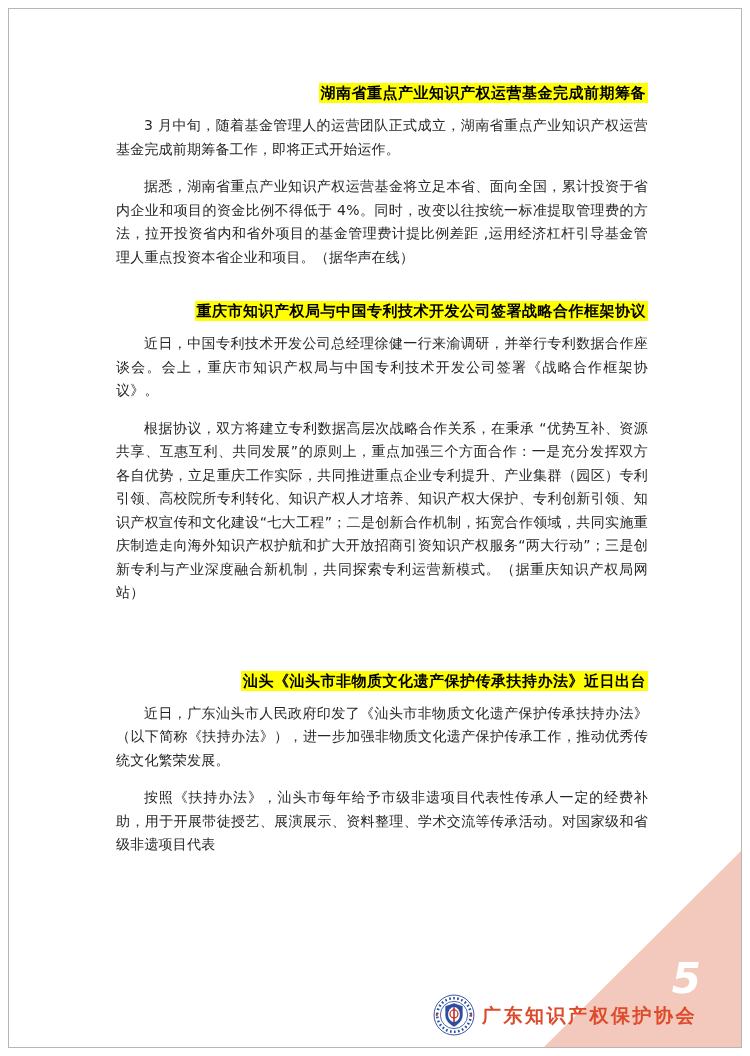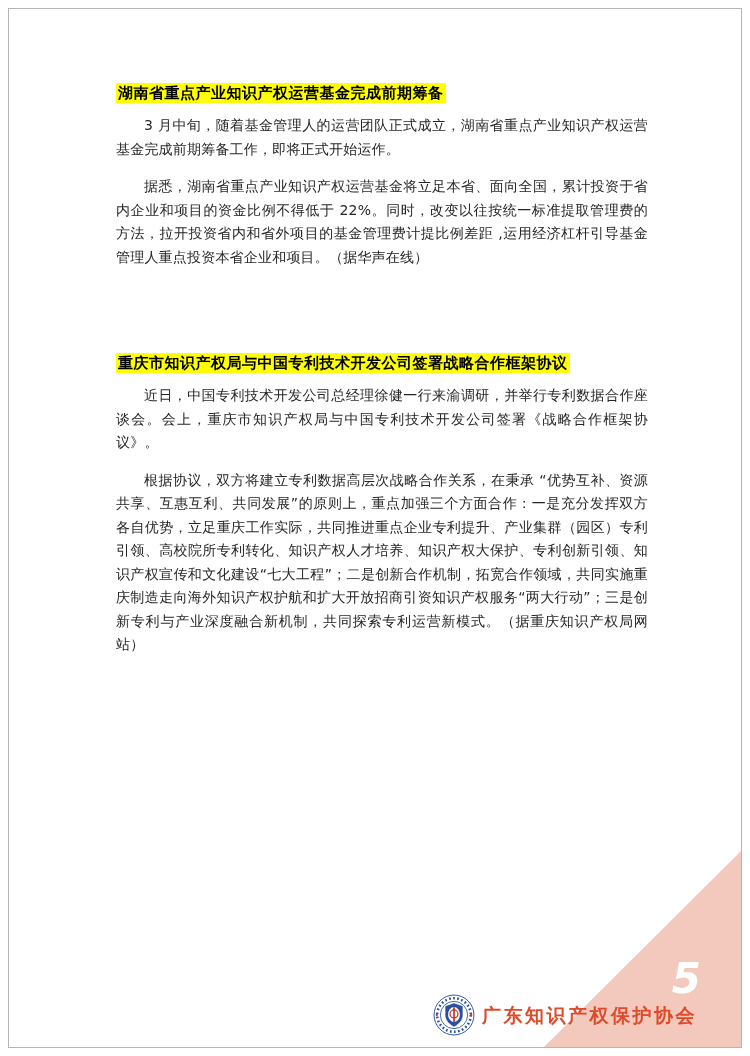--- a/index.html
+++ b/index.html
@@ -6,26 +6,26 @@
   body{width:750px;height:1056px;position:relative;overflow:hidden;
        font-family:"DejaVu Sans","Liberation Sans",sans-serif;}
   .page{position:absolute;left:8px;top:8px;width:732px;height:1038px;
         border:1px solid #b5b5b5;background:#ffffff;overflow:hidden;}
   
   .corner{position:absolute;right:0;bottom:0;width:197px;height:196px;
           background:#f2c9bc;
           clip-path:polygon(100% 0,100% 100%,0 100%);}
   
   .content{position:absolute;left:107px;top:74px;width:532px;}
-  .sec-title{margin:0 0 10px 0;text-align:left;font-size:15px;font-weight:bold;
+  .sec-title{margin:0 0 10px 0;text-align:right;font-size:15px;font-weight:bold;
              color:#000;line-height:21px;letter-spacing:0.5px;}
   .hl{background:#ffff00;padding:1px 2px;}
   .content p{margin:0 0 14px 0;font-size:14px;line-height:23.5px;color:#262626;
              text-align:justify;text-indent:2em;letter-spacing:0.2px;}
-  .sec-2 .sec-title{margin-top:84px;}
+  .sec-2 .sec-title{margin-top:32px;}
   .sec-3 .sec-title{margin-top:66px;}
   
   .footer-brand{position:absolute;left:424px;top:985px;display:flex;align-items:center;}
   .logo{width:42px;height:42px;flex:0 0 auto;}
   .brand-text{margin-left:7px;}
   .org-cn{font-size:19px;font-weight:bold;color:#dd4b2b;letter-spacing:2.5px;
           line-height:22px;white-space:nowrap;}
   .org-en{font-size:12.5px;color:#e2704c;line-height:15px;white-space:nowrap;}
   
   .page-number{position:absolute;right:40px;top:948px;font-size:42px;line-height:44px;
@@ -36,29 +36,34 @@
 
 <div class="page">
 
   <div class="corner"></div>
 
   <div class="content">
 
     <section class="sec-1">
       <h2 class="sec-title"><span class="hl">湖南省重点产业知识产权运营基金完成前期筹备</span></h2>
       <p>3 月中旬，随着基金管理人的运营团队正式成立，湖南省重点产业知识产权运营基金完成前期筹备工作，即将正式开始运作。</p>
-      <p>据悉，湖南省重点产业知识产权运营基金将立足本省、面向全国，累计投资于省内企业和项目的资金比例不得低于 22%。同时，改变以往按统一标准提取管理费的方法，拉开投资省内和省外项目的基金管理费计提比例差距 ,运用经济杠杆引导基金管理人重点投资本省企业和项目。（据华声在线）</p>
+      <p>据悉，湖南省重点产业知识产权运营基金将立足本省、面向全国，累计投资于省内企业和项目的资金比例不得低于 4%。同时，改变以往按统一标准提取管理费的方法，拉开投资省内和省外项目的基金管理费计提比例差距 ,运用经济杠杆引导基金管理人重点投资本省企业和项目。（据华声在线）</p>
     </section>
 
     <section class="sec-2">
       <h2 class="sec-title"><span class="hl">重庆市知识产权局与中国专利技术开发公司签署战略合作框架协议</span></h2>
       <p>近日，中国专利技术开发公司总经理徐健一行来渝调研，并举行专利数据合作座谈会。会上，重庆市知识产权局与中国专利技术开发公司签署《战略合作框架协议》。</p>
       <p>根据协议，双方将建立专利数据高层次战略合作关系，在秉承 “优势互补、资源共享、互惠互利、共同发展”的原则上，重点加强三个方面合作：一是充分发挥双方各自优势，立足重庆工作实际，共同推进重点企业专利提升、产业集群（园区）专利引领、高校院所专利转化、知识产权人才培养、知识产权大保护、专利创新引领、知识产权宣传和文化建设“七大工程”；二是创新合作机制，拓宽合作领域，共同实施重庆制造走向海外知识产权护航和扩大开放招商引资知识产权服务“两大行动”；三是创新专利与产业深度融合新机制，共同探索专利运营新模式。（据重庆知识产权局网站）</p>
     </section>
 
+    <section class="sec-3">
+      <h2 class="sec-title"><span class="hl">汕头《汕头市非物质文化遗产保护传承扶持办法》近日出台</span></h2>
+      <p>近日，广东汕头市人民政府印发了《汕头市非物质文化遗产保护传承扶持办法》（以下简称《扶持办法》），进一步加强非物质文化遗产保护传承工作，推动优秀传统文化繁荣发展。</p>
+      <p>按照《扶持办法》，汕头市每年给予市级非遗项目代表性传承人一定的经费补助，用于开展带徒授艺、展演展示、资料整理、学术交流等传承活动。对国家级和省级非遗项目代表</p>
+    </section>
 
   </div>
 
   <div class="footer-brand">
     <svg class="logo" viewBox="0 0 40 40">
       <circle cx="20" cy="20" r="19" fill="#ffffff" stroke="#2b4ea0" stroke-width="0.9"></circle>
       <circle cx="20" cy="20" r="16" fill="none" stroke="#2b4ea0" stroke-width="2.4" stroke-dasharray="1.6 2.3"></circle>
       <circle cx="3.6" cy="20" r="1.1" fill="#cc3a2a"></circle>
       <circle cx="36.4" cy="20" r="1.1" fill="#cc3a2a"></circle>
       <circle cx="20" cy="20" r="13" fill="#ffffff" stroke="#2b4ea0" stroke-width="0.8"></circle>

